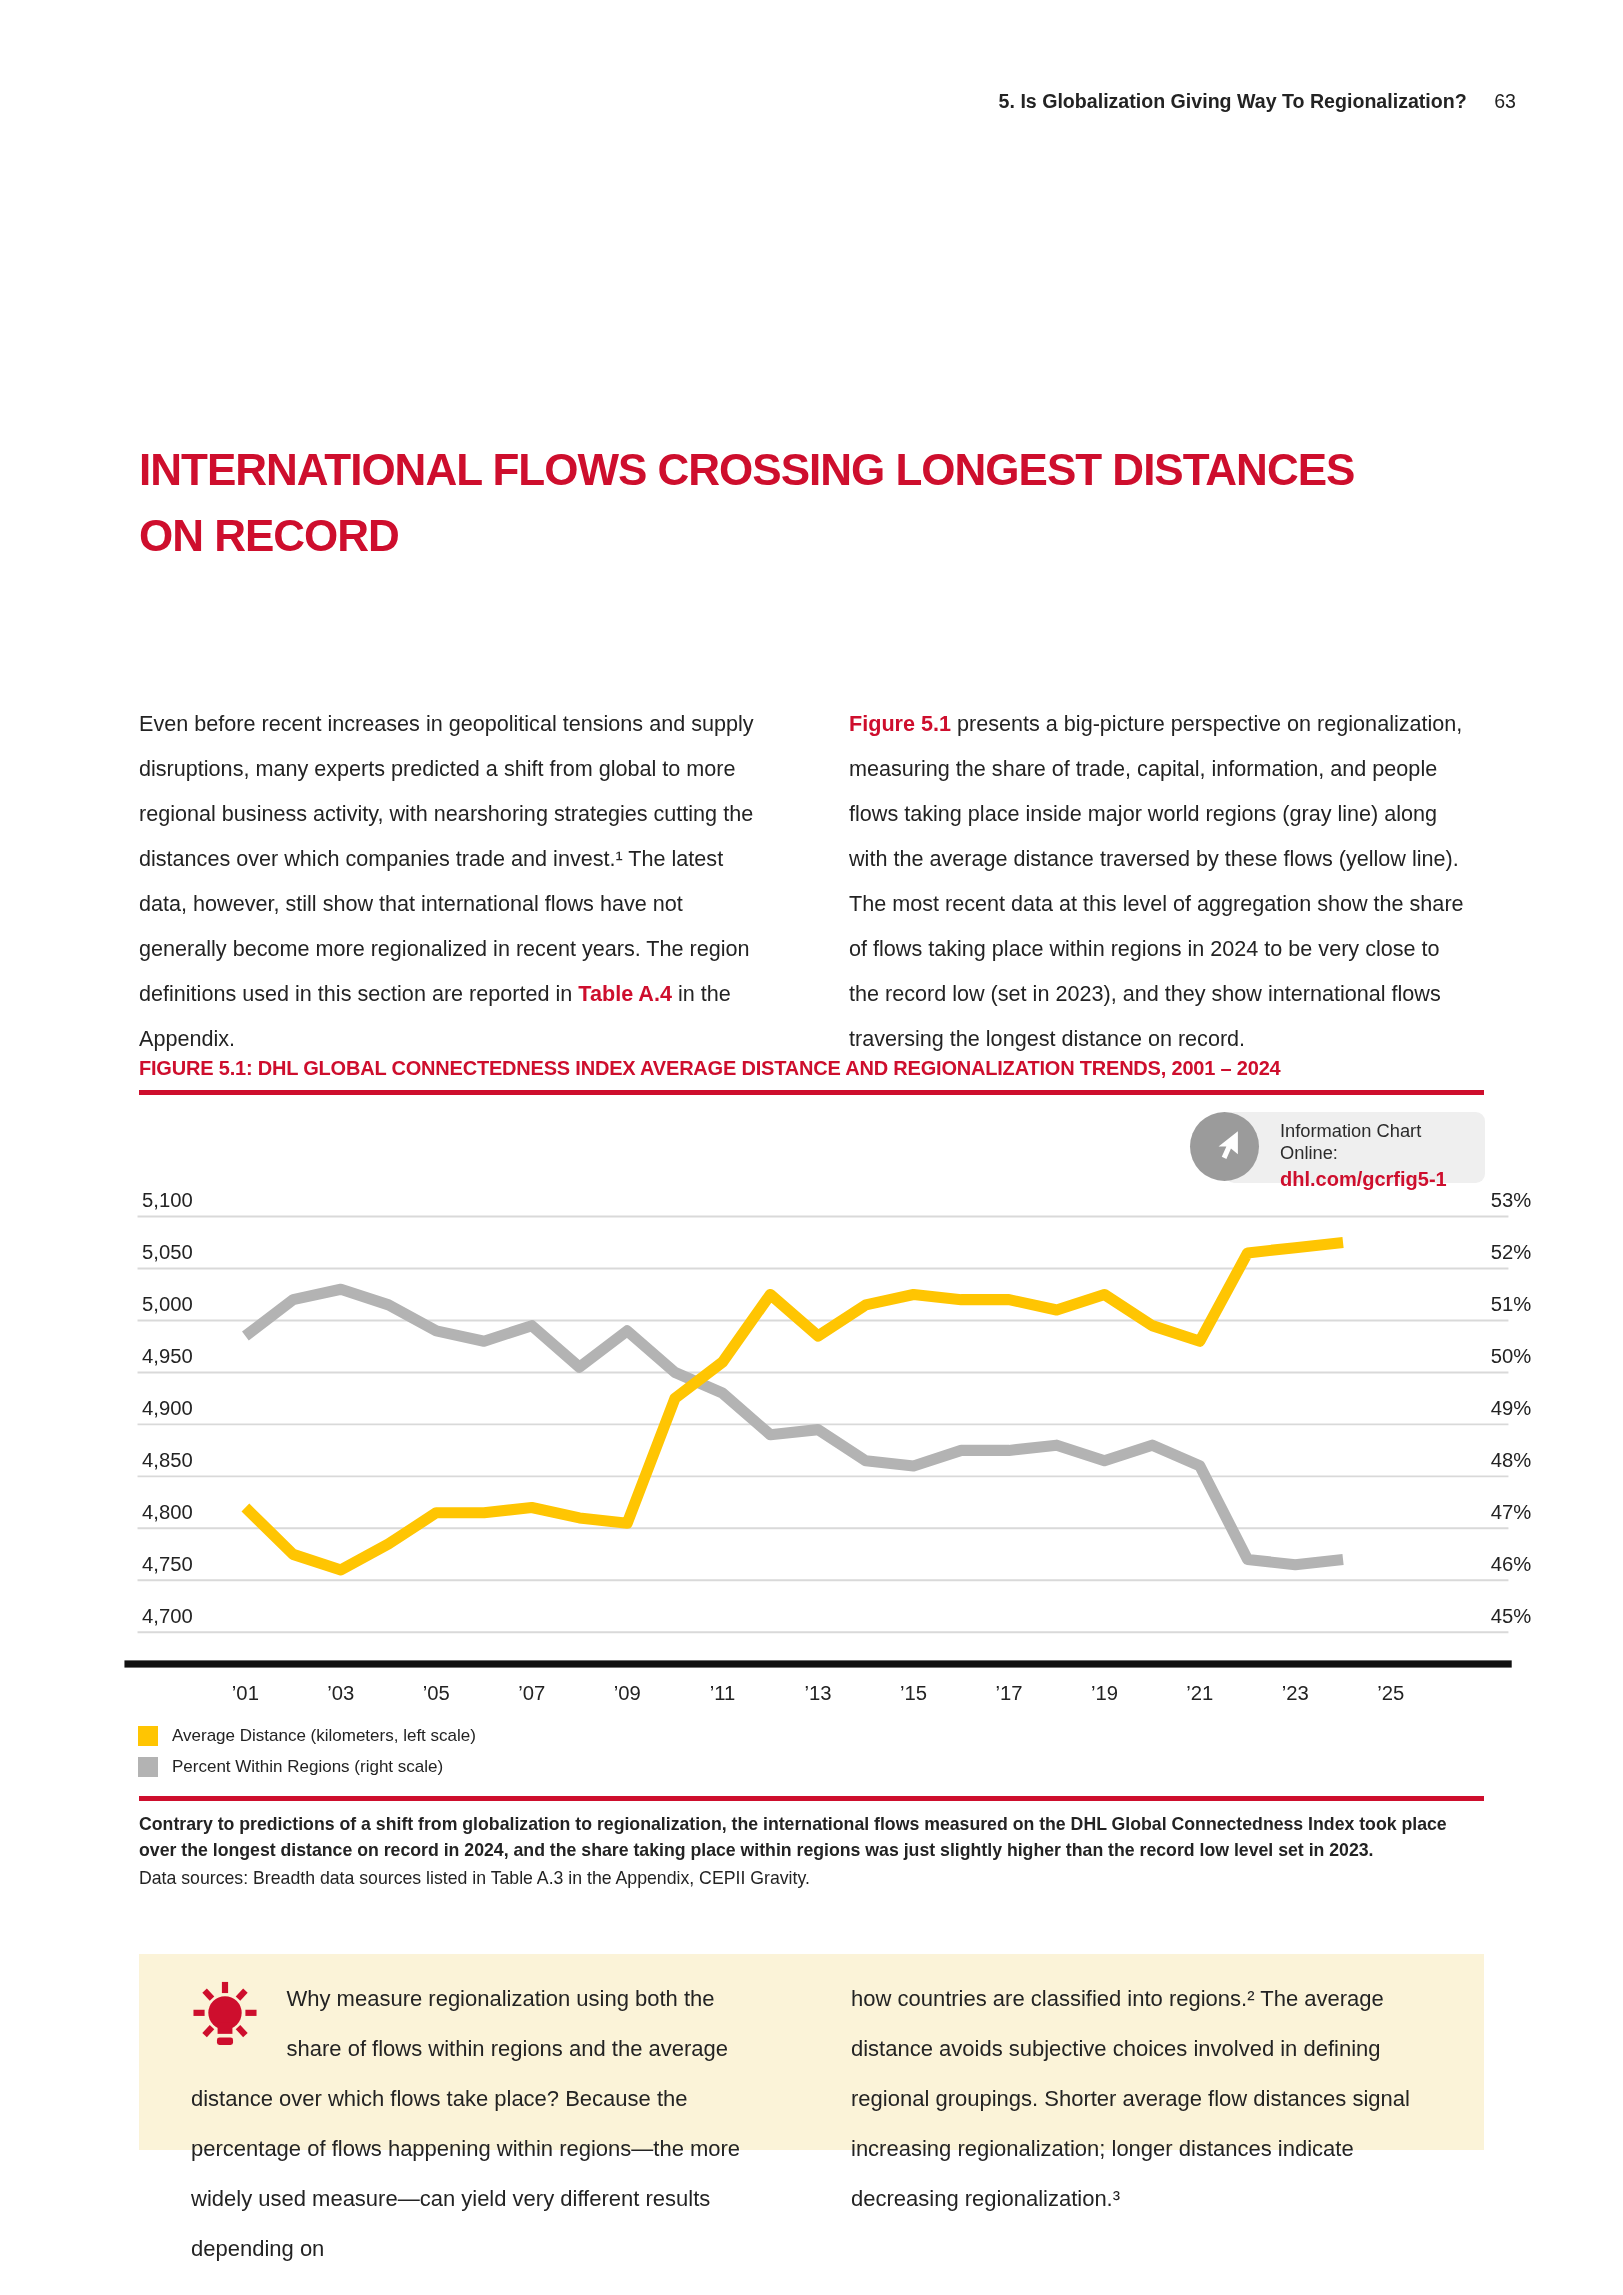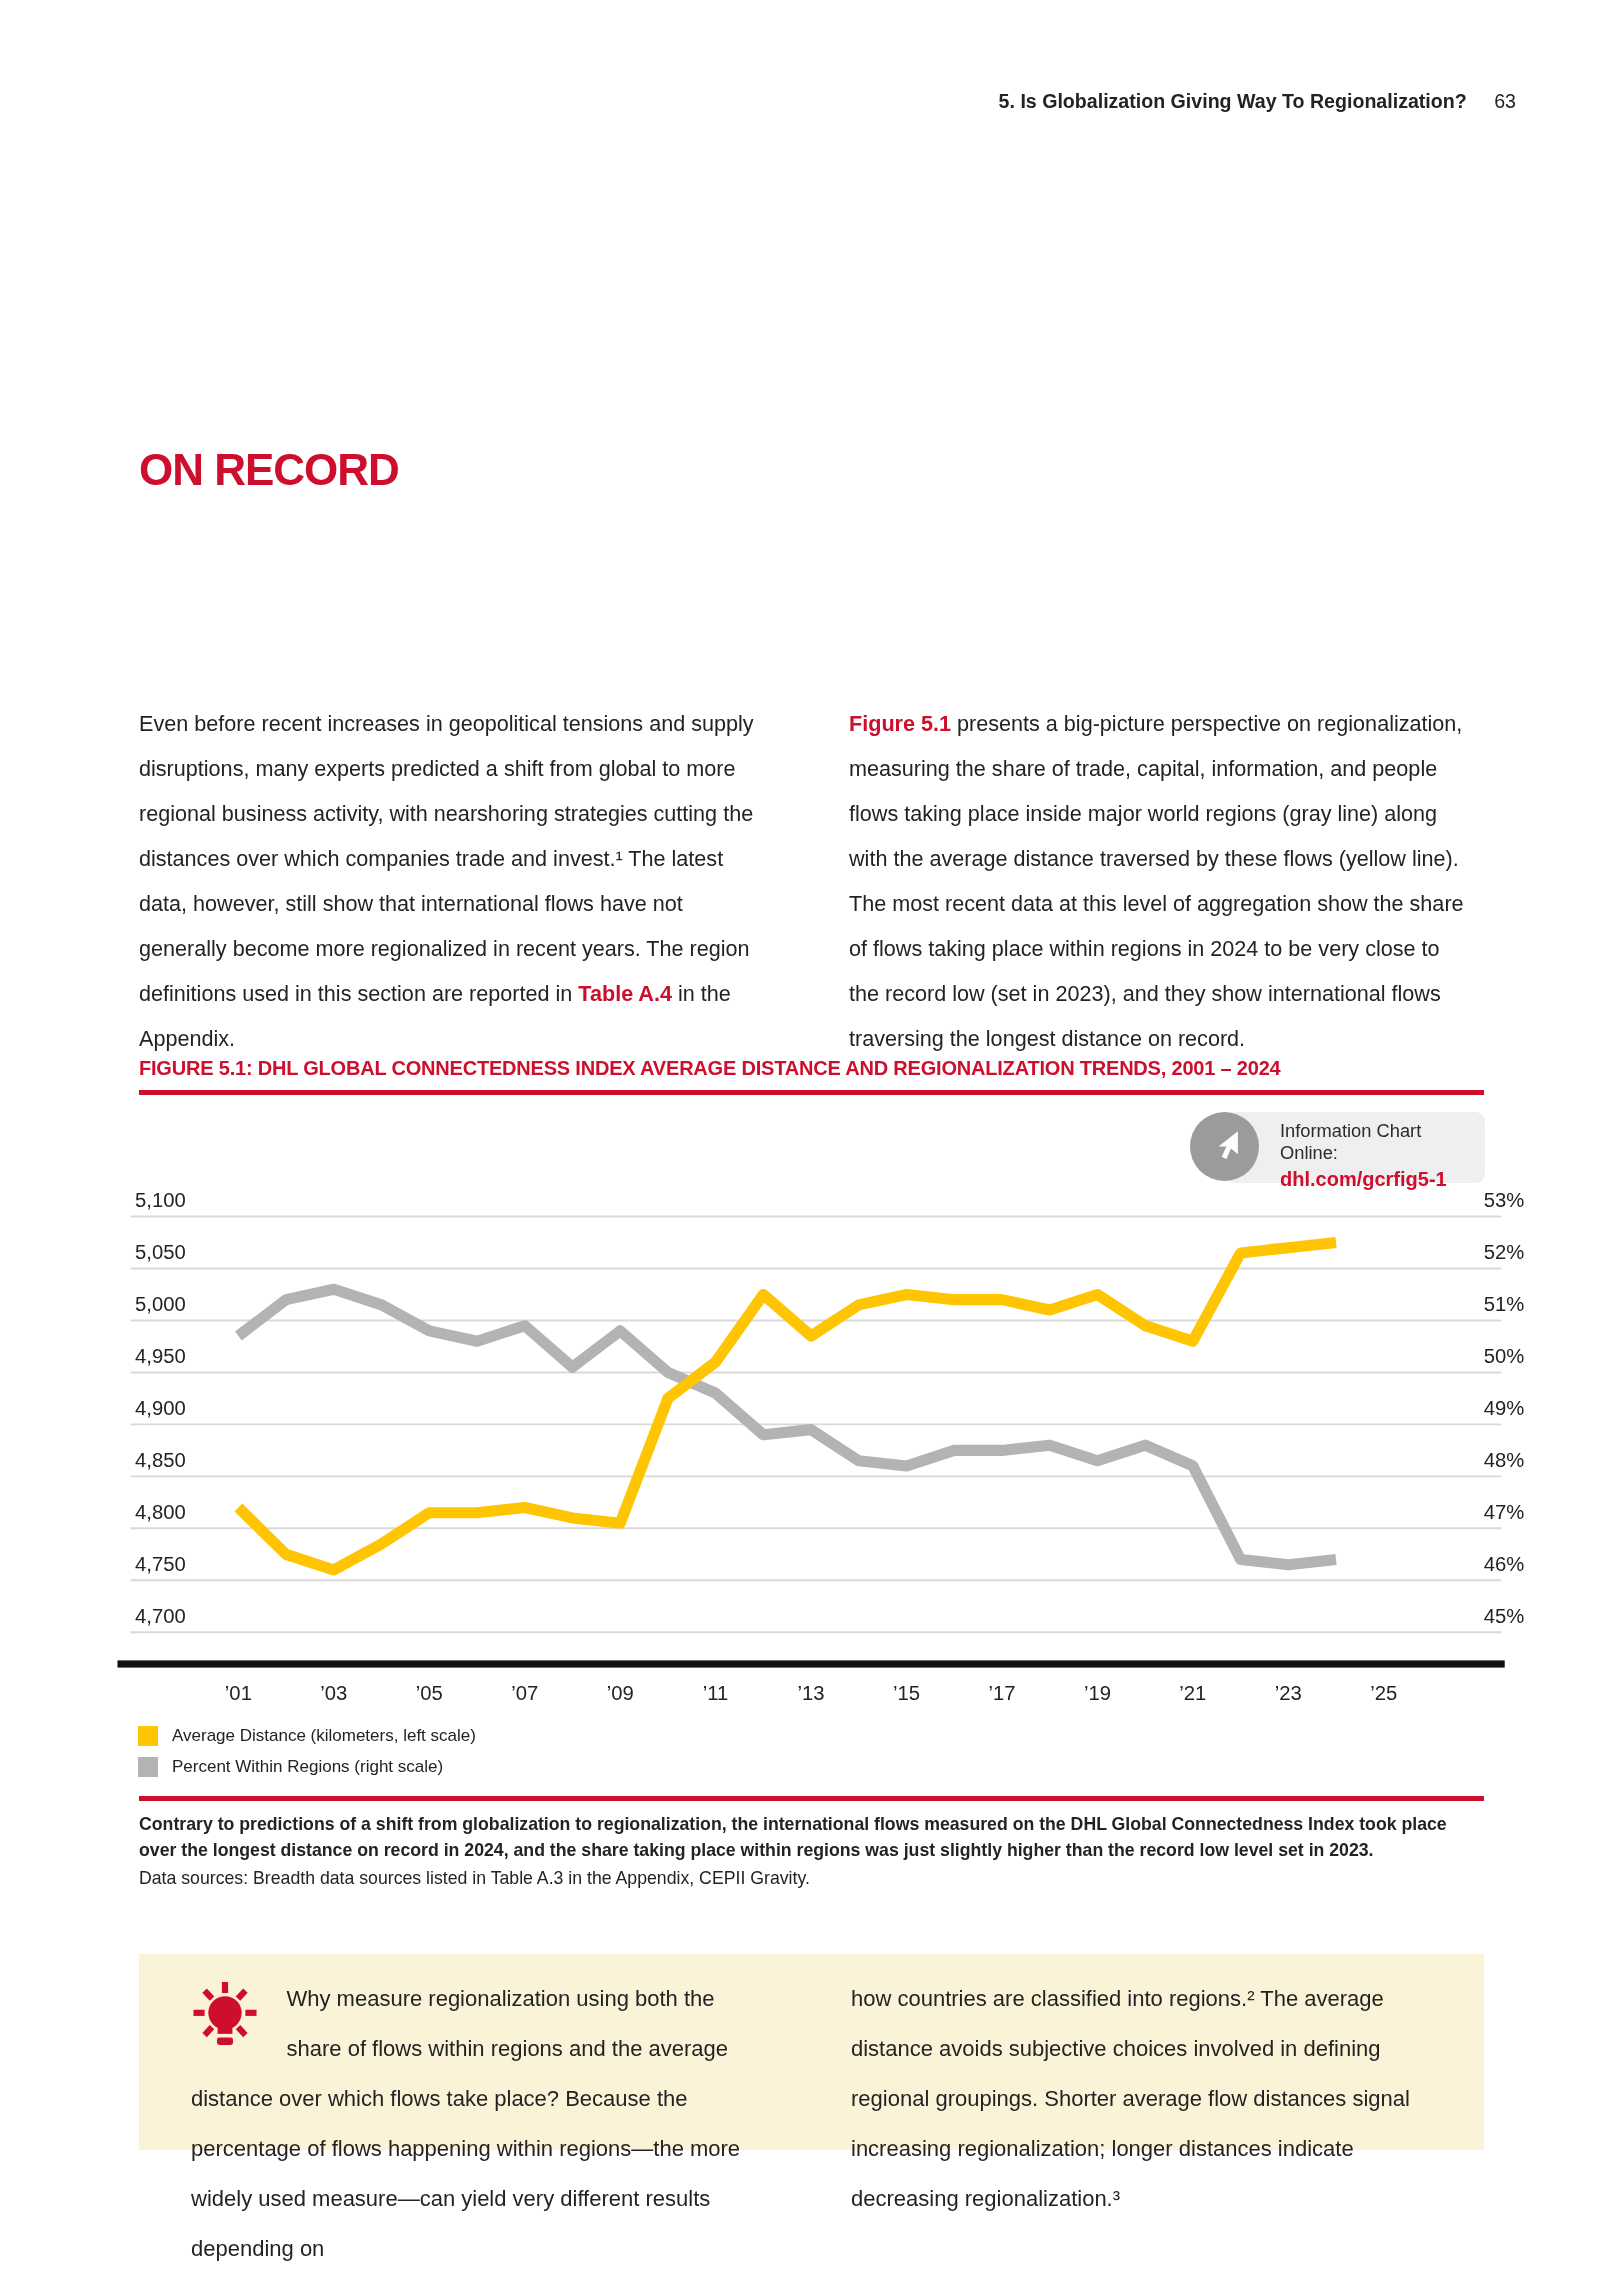--- a/index.html
+++ b/index.html
@@ -30,21 +30,21 @@
   .chart-title{left:111px;top:1137px;width:1394px;text-align:center;font-size:21.6px;font-weight:bold;}
   
   .badge-rect{left:1225px;top:1112px;width:260px;height:71px;background:#efefef;border-radius:9.2px;}
   .badge-text{left:1280px;top:1120px;width:203px;}
   .badge-label{font-size:18.3px;color:#2b2b2b;display:block;}
   .badge-link{font-size:20px;font-weight:bold;color:var(--red);display:block;margin-top:3.9px;}
   .badge-circle{left:1190px;top:1112px;width:69px;height:69px;border-radius:50%;background:#9b9b9b;
     display:flex;align-items:center;justify-content:center;}
   .badge-circle svg{width:46px;height:46px;}
   
-  .chart-wrap{left:117px;top:1191px;width:1413px;height:523px;text-align:right;}
+  .chart-wrap{left:124px;top:1191px;width:1413px;height:523px;text-align:right;}
   svg{font-family:"Liberation Sans", sans-serif;}
   
   .legend{left:138px;top:1726px;display:flex;flex-direction:column;gap:11px;}
   .legend-item{display:flex;align-items:flex-end;gap:14.4px;}
   .legend-swatch{width:19.6px;height:19.6px;flex:0 0 19.6px;}
   .legend-label{font-size:17px;}
   
   .fig-caption{left:139px;top:1811px;width:1345px;font-size:17.7px;line-height:26px;font-weight:bold;}
   .fig-sources{left:139px;top:1865px;width:1345px;font-size:17.7px;line-height:26px;}
   
@@ -58,20 +58,21 @@
 <body>
 
 <div class="page">
 
   <div class="abs header-row">
     <span class="header-chapter">5. Is Globalization Giving Way To Regionalization?</span>
     <span class="header-page">63</span>
   </div>
 
   <div class="abs doc-title">
+    <div>INTERNATIONAL FLOWS CROSSING LONGEST DISTANCES</div>
     <div>ON RECORD</div>
   </div>
 
   <div class="abs intro-col intro-left">
     <span>Even before recent increases in geopolitical tensions and supply disruptions, many experts predicted a shift from global to more regional business activity, with nearshoring strategies cutting the distances over which companies trade and invest.¹ The latest data, however, still show that international flows have not generally become more regionalized in recent years. The region definitions used in this section are reported in </span><span class="red-ref">Table A.4</span><span> in the Appendix.</span>
   </div>
   <div class="abs intro-col intro-right">
     <span class="red-ref">Figure 5.1</span><span> presents a big-picture perspective on regionalization, measuring the share of trade, capital, information, and people flows taking place inside major world regions (gray line) along with the average distance traversed by these flows (yellow line). The most recent data at this level of aggregation show the share of flows taking place within regions in 2024 to be very close to the record low (set in 2023), and they show international flows traversing the longest distance on record.</span>
   </div>
 

